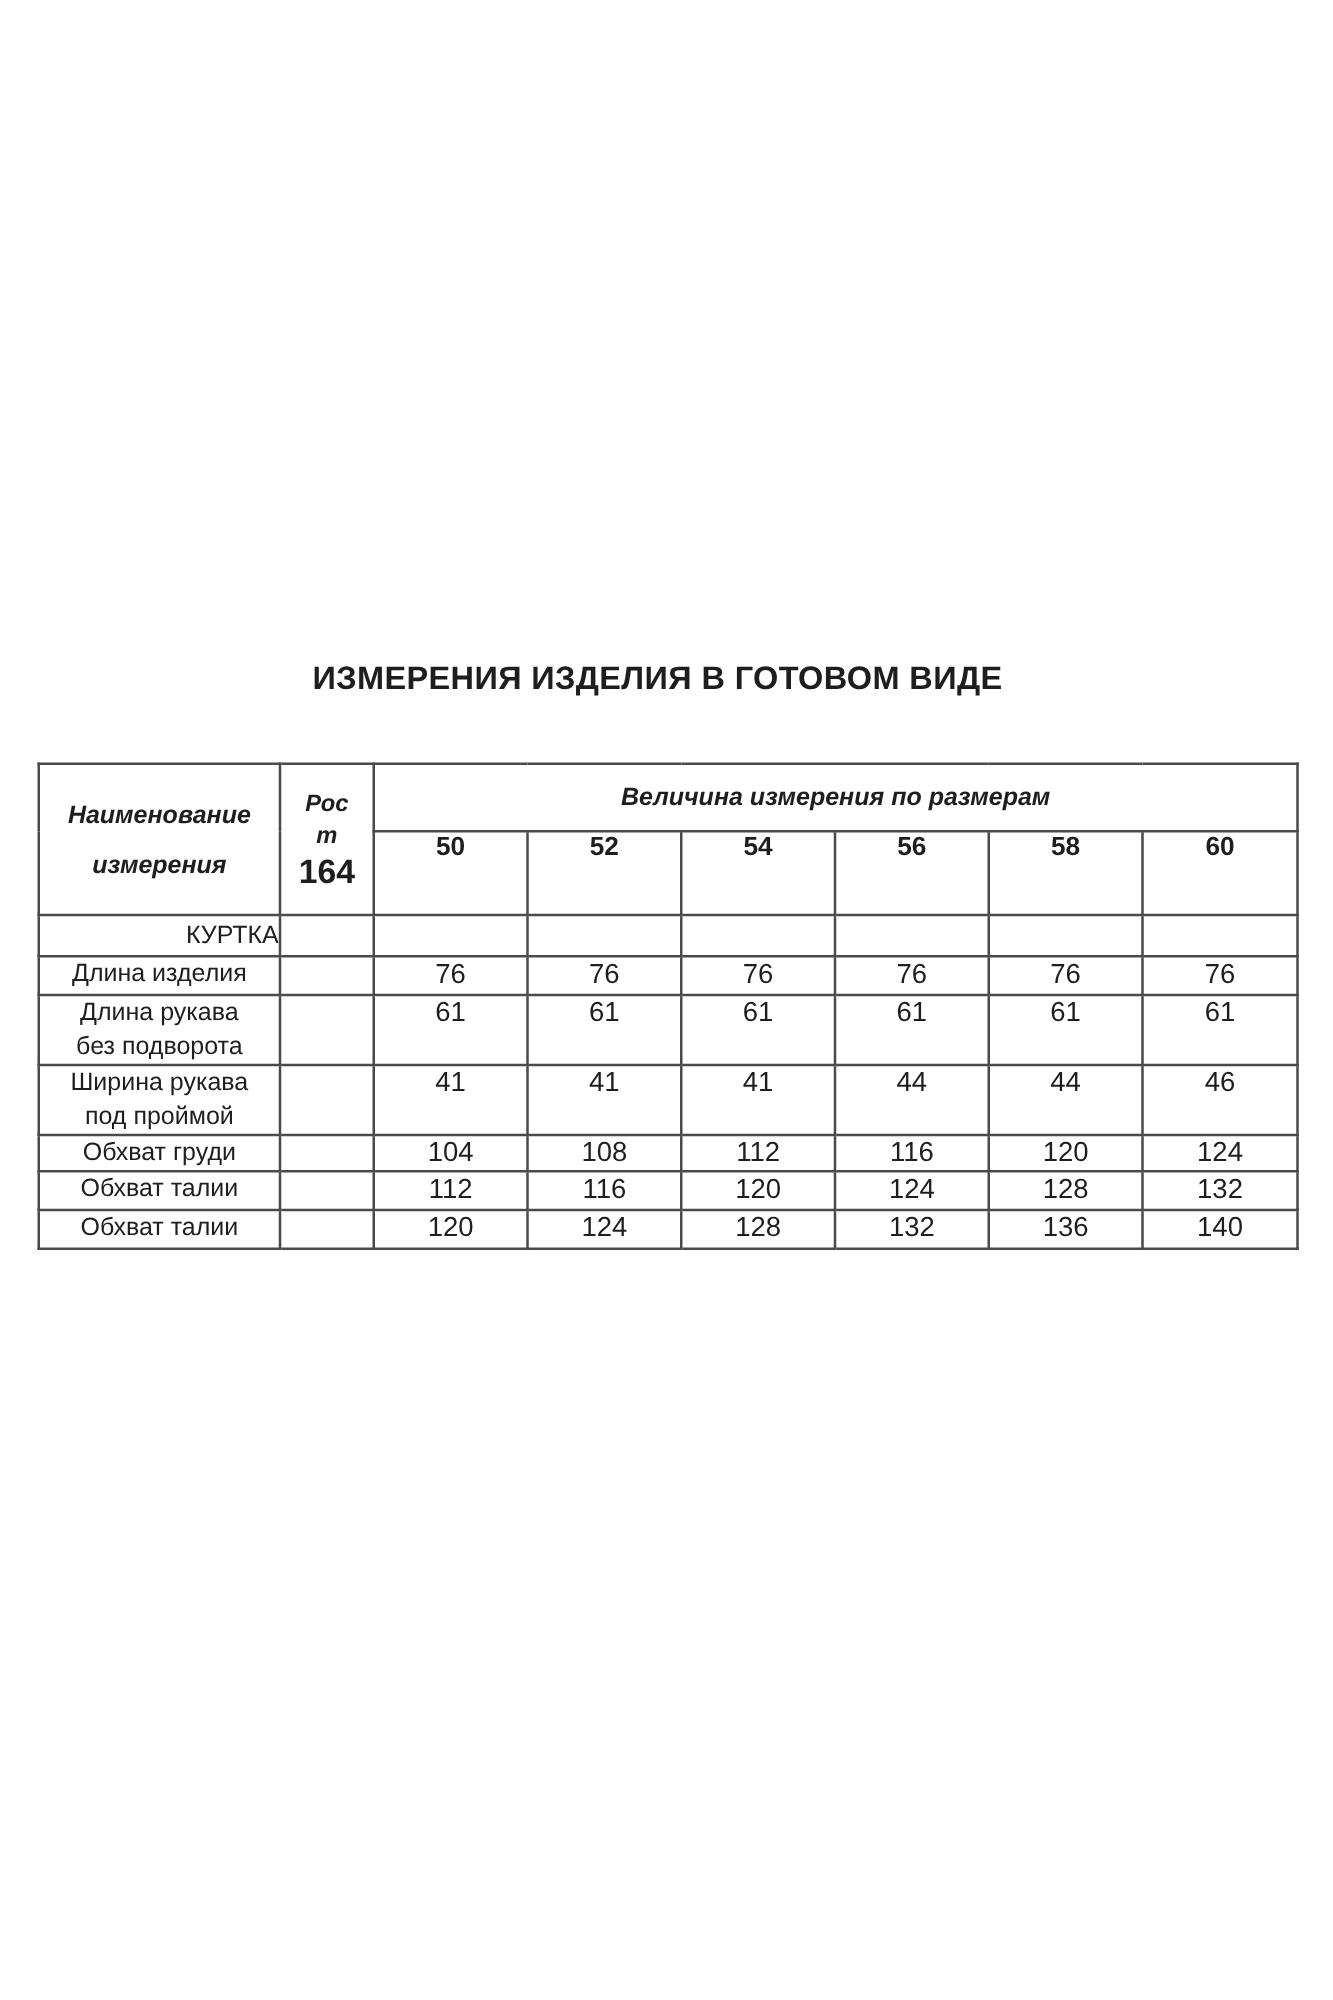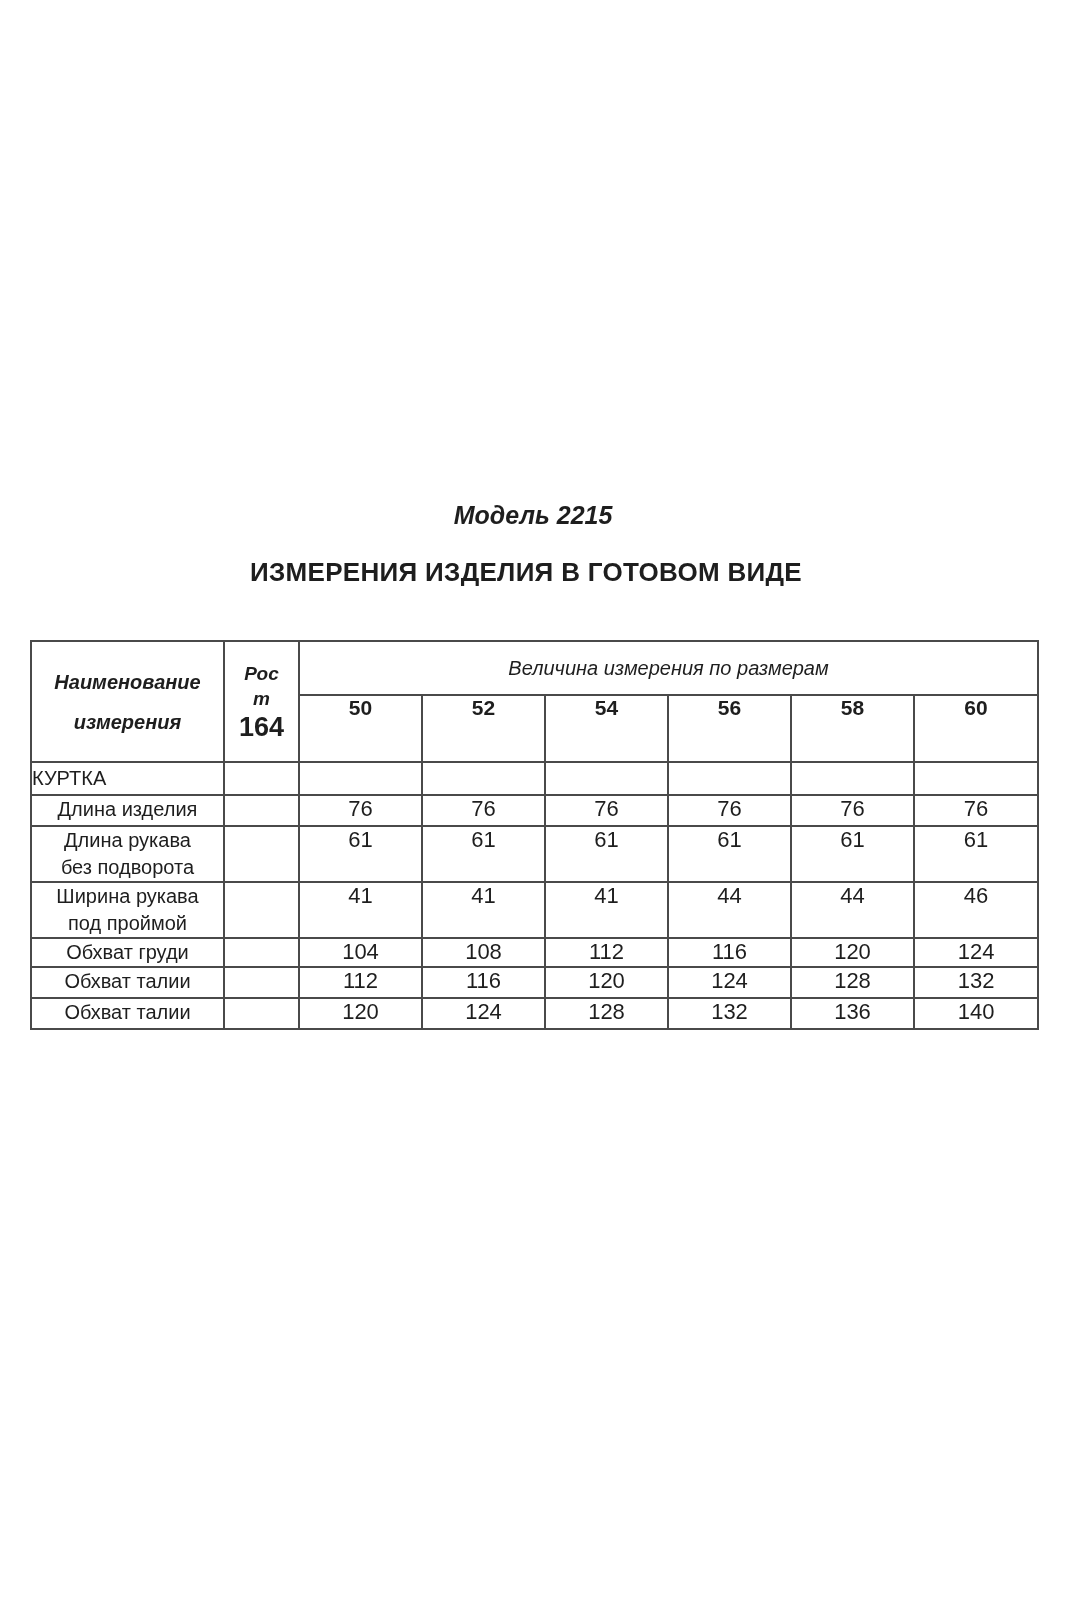--- a/index.html
+++ b/index.html
@@ -80,38 +80,38 @@
     word-break: break-all;
   }
   .rost-num {
     display: block;
     margin-top: 1px;
     font-weight: bold;
     font-size: 27px;
     line-height: 30px;
   }
   th.sizes-h {
-    font-weight: normal;
+    font-weight: bold;
     font-style: italic;
     font-size: 20px;
     text-align: center;
     vertical-align: middle;
   }
   th.size-cell {
     font-weight: bold;
     font-size: 21px;
     vertical-align: top;
     padding-top: 9px;
   }
   
   tr.row-section { height: 33px; }
   tr.row-single { height: 31px; }
   tr.row-single-tall { height: 21px; }
   td.section-cell {
-    text-align: left;
+    text-align: right;
     font-size: 20px;
     vertical-align: middle;
   }
   td.label-cell {
     vertical-align: top;
     padding: 2px 4px 2px 11px;
     font-size: 20px;
     line-height: 27px;
     text-align: center;
   }
@@ -127,21 +127,20 @@
     font-size: 22px;
     line-height: 26px;
   }
 </style>
 </head>
 <body>
 
 <div class="page">
 
   <div class="titles">
-    <p class="title-model">Модель 2215</p>
     <p class="title-main">ИЗМЕРЕНИЯ ИЗДЕЛИЯ В ГОТОВОМ ВИДЕ</p>
   </div>
 
   <table class="size-table">
     <colgroup>
       <col style="width:193px">
       <col style="width:75px">
       <col style="width:123px">
       <col style="width:123px">
       <col style="width:123px">

